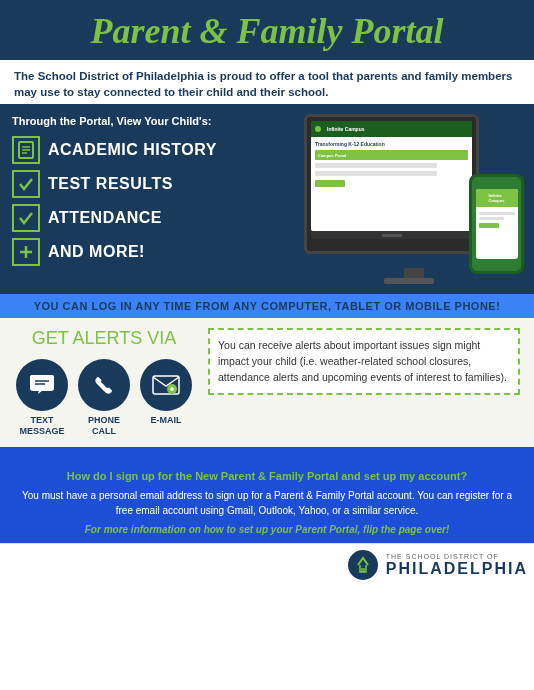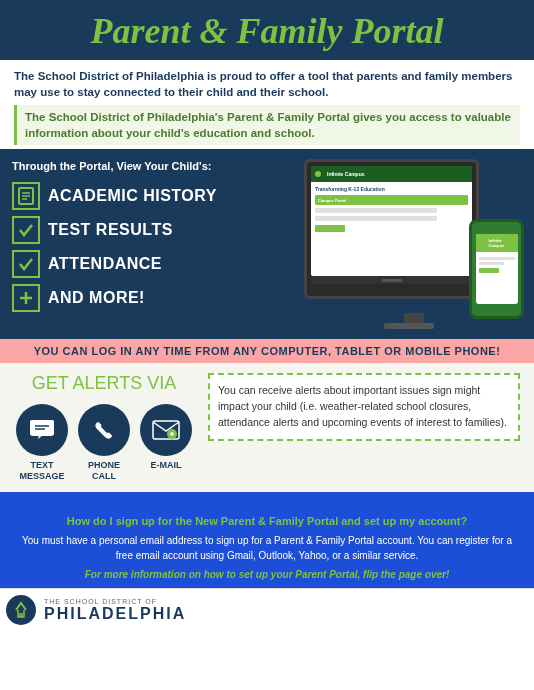--- a/index.html
+++ b/index.html
@@ -204,21 +204,21 @@
       justify-content: center;
     }
     .phone-text {
       font-size: 4px;
       color: #fff;
       font-weight: bold;
     }
 
     
     .login-banner {
-      background: #fca5a5;
+      background: #3b82f6;
       text-align: center;
       padding: 6px;
     }
     .login-banner-text {
       color: #1a3a5c;
       font-size: 11px;
       font-weight: bold;
       letter-spacing: 0.5px;
       text-transform: uppercase;
     }
@@ -309,21 +309,21 @@
       font-weight: bold;
       font-style: italic;
     }
 
     
     .footer {
       background: #fff;
       padding: 6px;
       display: flex;
       align-items: center;
-      justify-content: flex-start;
+      justify-content: flex-end;
       gap: 8px;
       border-top: 1px solid #ddd;
     }
     .footer-logo {
       width: 30px;
       height: 30px;
       background: #1a3a5c;
       border-radius: 50%;
       display: flex;
       align-items: center;
@@ -351,21 +351,20 @@
   </style>
 </head>
 <body>
 
 <div class="header">
   <h1>Parent &amp; Family Portal</h1>
 </div>
 
 <div class="intro-section">
   <div class="intro-bold">The School District of Philadelphia is proud to offer a tool that parents and family members may use to stay connected to their child and their school.</div>
-  <div class="intro-green">The School District of Philadelphia's Parent &amp; Family Portal gives you access to valuable information about your child's education and school.</div>
 </div>
 
 <div class="features-section">
   <div class="features-left">
     <div class="features-title">Through the Portal, View Your Child's:</div>
 
     <div class="feature-item">
       <div class="feature-icon">
         <svg width="16" height="18" viewBox="0 0 16 18" fill="none">
           <rect x="1" y="1" width="14" height="16" rx="1" stroke="#7dc242" stroke-width="2" fill="none"></rect>

